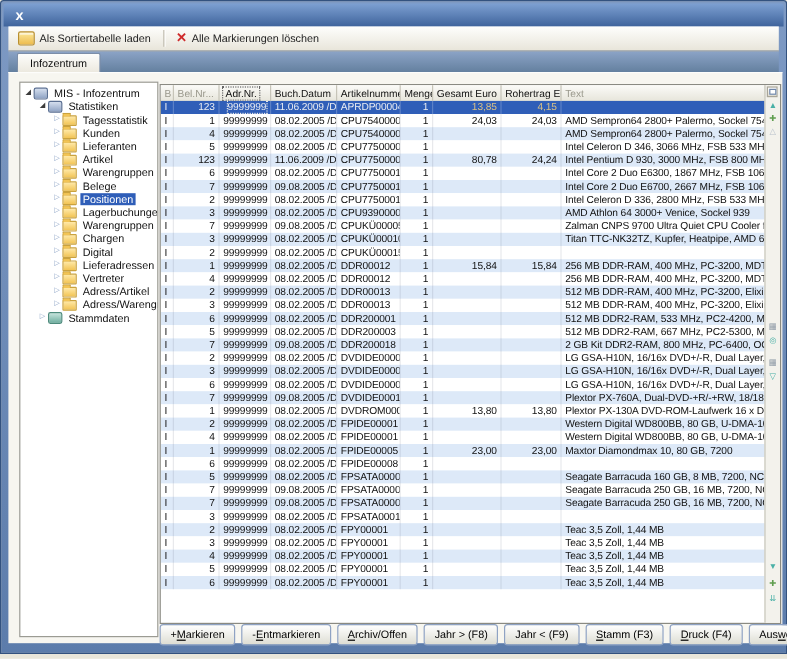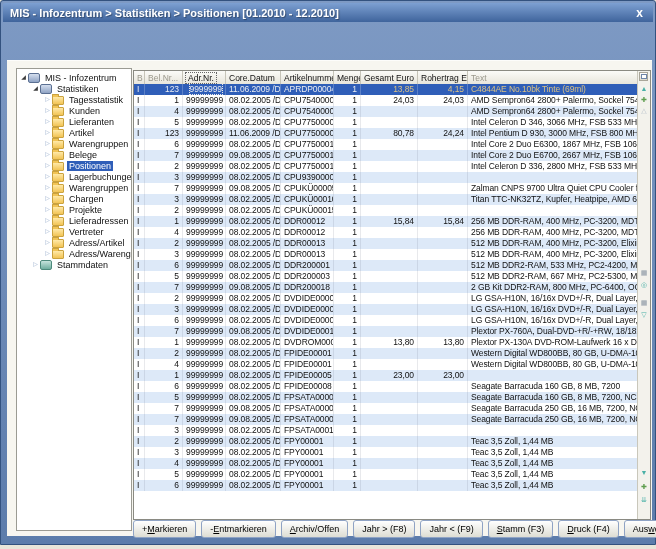--- a/index.html
+++ b/index.html
@@ -69,25 +69,40 @@
   .abtn{height:18px;padding:0 8px;background:linear-gradient(#ffffff,#ddddd3);
         border:1px solid #8fa3c4;border-radius:3px;font-size:9px;display:flex;align-items:center;
         color:#000;white-space:nowrap;box-sizing:border-box}
   .abtn .key{text-decoration:underline}
 </style>
 </head>
 <body>
 
 <div class="window">
   <div class="titlebar">
-    <span class="title">MIS - Infozentrum &gt; Statistiken &gt; Positionen [01.2010 - 12.2010]</span>
     <span class="close">x</span>
   </div>
 
+  <div class="toolbar">
+    <div class="tbtn">
+      <span class="ic-tb"></span>
+      <span>Als Sortiertabelle laden</span>
+    </div>
+    <div class="tsep"></div>
+    <div class="tbtn">
+      <span class="ic-x">✕</span>
+      <span>Alle Markierungen löschen</span>
+    </div>
+  </div>
 
+  <div class="tabstrip">
+    <div class="tab">
+      <span>Infozentrum</span>
+    </div>
+  </div>
 
   <div class="content">
     <div class="tree" id="tree">
         <div class="trow" style="padding-left: 2px;">
           <span class="exp open">◢</span>
           <span class="tico db"></span>
           <span class="tlabel">MIS - Infozentrum</span>
         </div>
         <div class="trow" style="padding-left: 14px;">
           <span class="exp open">◢</span>
@@ -140,21 +155,21 @@
           <span class="tlabel">Warengruppen</span>
         </div>
         <div class="trow" style="padding-left: 26px;">
           <span class="exp closed">▷</span>
           <span class="tico folder"></span>
           <span class="tlabel">Chargen</span>
         </div>
         <div class="trow" style="padding-left: 26px;">
           <span class="exp closed">▷</span>
           <span class="tico folder"></span>
-          <span class="tlabel">Projekte</span>
+          <span class="tlabel">Digital</span>
         </div>
         <div class="trow" style="padding-left: 26px;">
           <span class="exp closed">▷</span>
           <span class="tico folder"></span>
           <span class="tlabel">Lieferadressen</span>
         </div>
         <div class="trow" style="padding-left: 26px;">
           <span class="exp closed">▷</span>
           <span class="tico folder"></span>
           <span class="tlabel">Vertreter</span>
@@ -181,21 +196,21 @@
           <div class="hcell muted" style="width: 11px;">
             <span>B</span>
           </div>
           <div class="hcell muted" style="width: 38px;">
             <span>Bel.Nr...</span>
           </div>
           <div class="hcell focus" style="width: 43px;">
             <span>Adr.Nr.</span>
           </div>
           <div class="hcell" style="width: 55px;">
-            <span>Core.Datum</span>
+            <span>Buch.Datum</span>
           </div>
           <div class="hcell" style="width: 53px;">
             <span>Artikelnummer</span>
           </div>
           <div class="hcell" style="width: 27px;">
             <span>Menge</span>
           </div>
           <div class="hcell" style="width: 57px;">
             <span>Gesamt Euro</span>
           </div>
@@ -209,21 +224,20 @@
       <div class="gbody" id="gbody">
           <div class="grow-r sel">
             <div class="gcell" style="width: 11px;"><span>I</span></div>
             <div class="gcell r" style="width: 38px;"><span>123</span></div>
             <div class="gcell r focusbox" style="width: 43px;"><span>9999999</span></div>
             <div class="gcell" style="width: 55px;"><span>11.06.2009 /Do</span></div>
             <div class="gcell" style="width: 53px;"><span>APRDP00004</span></div>
             <div class="gcell r" style="width: 27px;"><span>1</span></div>
             <div class="gcell r gold" style="width: 57px;"><span>13,85</span></div>
             <div class="gcell r gold" style="width: 50px;"><span>4,15</span></div>
-            <div class="gcell grow gold"><span>C4844AE No.10bk Tinte (69ml)</span></div>
           </div>
           <div class="grow-r">
             <div class="gcell" style="width: 11px;"><span>I</span></div>
             <div class="gcell r" style="width: 38px;"><span>1</span></div>
             <div class="gcell r" style="width: 43px;"><span>99999999</span></div>
             <div class="gcell" style="width: 55px;"><span>08.02.2005 /Di</span></div>
             <div class="gcell" style="width: 53px;"><span>CPU75400001</span></div>
             <div class="gcell r" style="width: 27px;"><span>1</span></div>
             <div class="gcell r" style="width: 57px;"><span>24,03</span></div>
             <div class="gcell r" style="width: 50px;"><span>24,03</span></div>
@@ -297,20 +311,21 @@
           </div>
           <div class="grow-r alt">
             <div class="gcell" style="width: 11px;"><span>I</span></div>
             <div class="gcell r" style="width: 38px;"><span>3</span></div>
             <div class="gcell r" style="width: 43px;"><span>99999999</span></div>
             <div class="gcell" style="width: 55px;"><span>08.02.2005 /Di</span></div>
             <div class="gcell" style="width: 53px;"><span>CPU93900002</span></div>
             <div class="gcell r" style="width: 27px;"><span>1</span></div>
             <div class="gcell r" style="width: 57px;"><span></span></div>
             <div class="gcell r" style="width: 50px;"><span></span></div>
+            <div class="gcell grow"><span>AMD Athlon 64 3000+ Venice, Sockel 939</span></div>
           </div>
           <div class="grow-r">
             <div class="gcell" style="width: 11px;"><span>I</span></div>
             <div class="gcell r" style="width: 38px;"><span>7</span></div>
             <div class="gcell r" style="width: 43px;"><span>99999999</span></div>
             <div class="gcell" style="width: 55px;"><span>09.08.2005 /Di</span></div>
             <div class="gcell" style="width: 53px;"><span>CPUKÜ00005</span></div>
             <div class="gcell r" style="width: 27px;"><span>1</span></div>
             <div class="gcell r" style="width: 57px;"><span></span></div>
             <div class="gcell r" style="width: 50px;"><span></span></div>
@@ -493,31 +508,31 @@
           </div>
           <div class="grow-r alt">
             <div class="gcell" style="width: 11px;"><span>I</span></div>
             <div class="gcell r" style="width: 38px;"><span>1</span></div>
             <div class="gcell r" style="width: 43px;"><span>99999999</span></div>
             <div class="gcell" style="width: 55px;"><span>08.02.2005 /Di</span></div>
             <div class="gcell" style="width: 53px;"><span>FPIDE00005</span></div>
             <div class="gcell r" style="width: 27px;"><span>1</span></div>
             <div class="gcell r" style="width: 57px;"><span>23,00</span></div>
             <div class="gcell r" style="width: 50px;"><span>23,00</span></div>
+            <div class="gcell grow"><span>Maxtor Diamondmax 10, 80 GB, 7200</span></div>
           </div>
           <div class="grow-r">
             <div class="gcell" style="width: 11px;"><span>I</span></div>
             <div class="gcell r" style="width: 38px;"><span>6</span></div>
             <div class="gcell r" style="width: 43px;"><span>99999999</span></div>
             <div class="gcell" style="width: 55px;"><span>08.02.2005 /Di</span></div>
             <div class="gcell" style="width: 53px;"><span>FPIDE00008</span></div>
             <div class="gcell r" style="width: 27px;"><span>1</span></div>
             <div class="gcell r" style="width: 57px;"><span></span></div>
             <div class="gcell r" style="width: 50px;"><span></span></div>
-            <div class="gcell grow"><span>Seagate Barracuda 160 GB, 8 MB, 7200</span></div>
           </div>
           <div class="grow-r alt">
             <div class="gcell" style="width: 11px;"><span>I</span></div>
             <div class="gcell r" style="width: 38px;"><span>5</span></div>
             <div class="gcell r" style="width: 43px;"><span>99999999</span></div>
             <div class="gcell" style="width: 55px;"><span>08.02.2005 /Di</span></div>
             <div class="gcell" style="width: 53px;"><span>FPSATA00001</span></div>
             <div class="gcell r" style="width: 27px;"><span>1</span></div>
             <div class="gcell r" style="width: 57px;"><span></span></div>
             <div class="gcell r" style="width: 50px;"><span></span></div>

